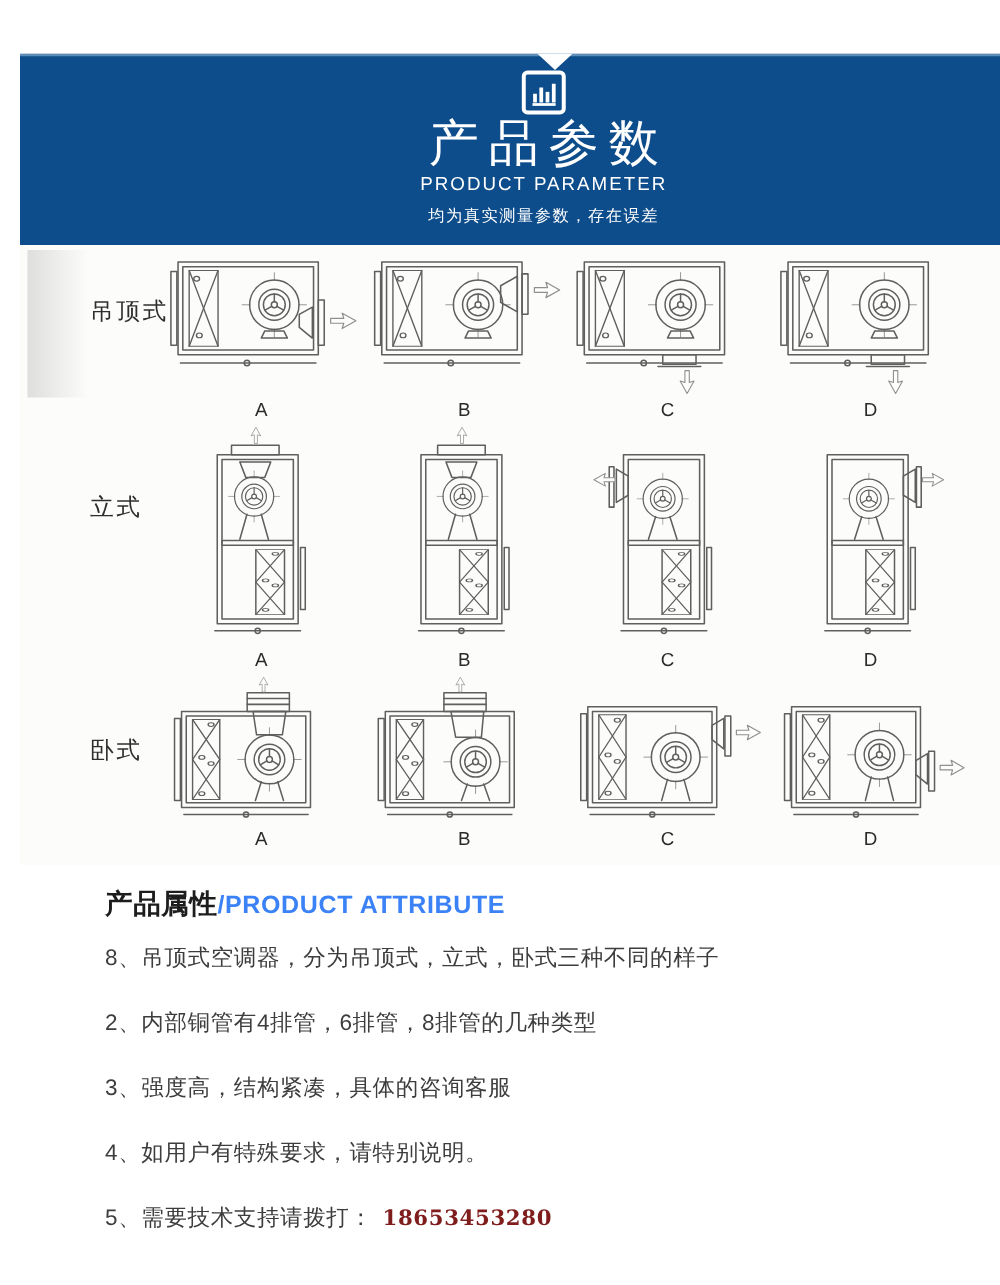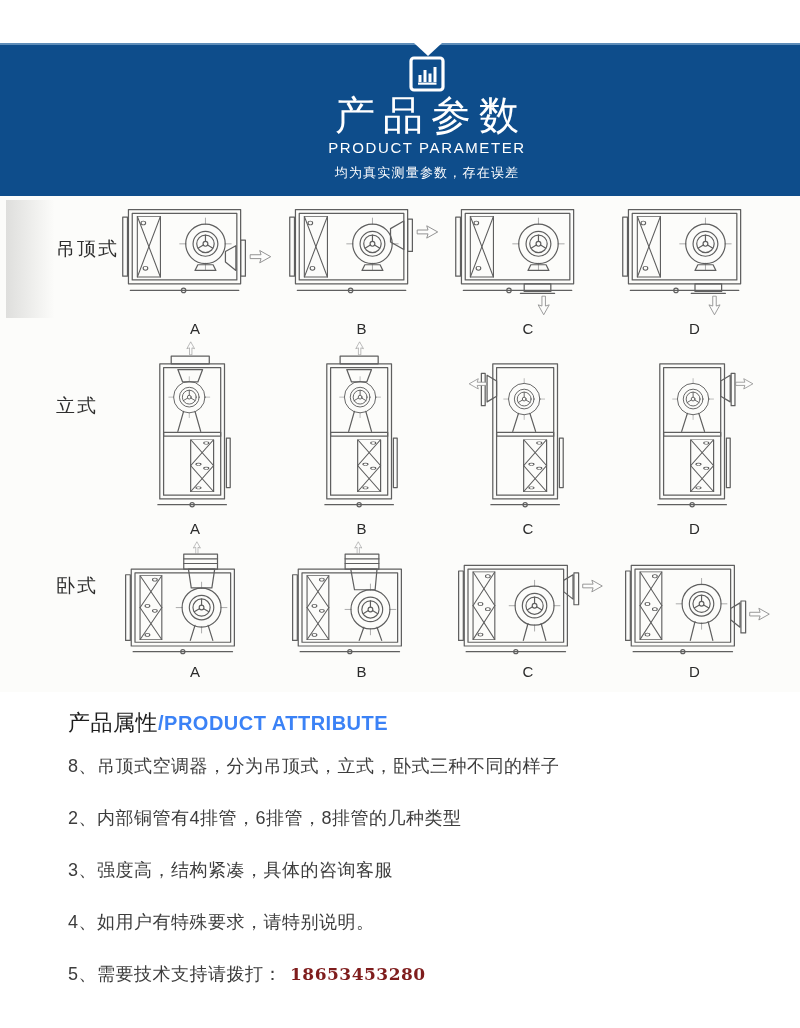--- a/index.html
+++ b/index.html
@@ -1,21 +1,21 @@
 <!DOCTYPE html>
 <html><head>
 <meta charset="utf-8">
 <style>
   * { margin:0; padding:0; box-sizing:border-box; }
   html,body { background:#fff; }
   body {
     width:800px; height:1028px; overflow:hidden;
     font-family:"Liberation Sans", sans-serif; color:#3f3f3f;
   }
-  .page { width:800px; height:1028px; position:relative; background:#fff; }
+  .page { width:800px; height:1028px; position:relative; background:#fff;padding-left:16px; }
 
   
   .top-strip { height:43px; background:#ffffff; }
   .hero {
     height:153px; background:#0e4d8b; position:relative;
     text-align:center; color:#fff;
     box-shadow: inset 0 2px 0 rgba(160,195,224,.55);
   }
   .notch {
     position:absolute; top:0; left:414px; width:0; height:0;
@@ -41,33 +41,33 @@
     background:linear-gradient(90deg,#d9d9d7 0%, rgba(252,252,250,0) 90%);
     opacity:.85; pointer-events:none;
   }
   .drow { display:flex; align-items:flex-start; margin-bottom:4px; }
   .rlabel {
     width:82px; flex:0 0 82px; font-size:19px; color:#2e2e2e;
     letter-spacing:2px; padding-left:26px; white-space:nowrap;
   }
   .drow-1 .rlabel { margin-top:34px; }
   .drow-2 .rlabel { margin-top:52px; }
-  .drow-3 .rlabel { margin-top:32px; }
+  .drow-3 .rlabel { margin-top:46px; }
   .cell { flex:1; display:flex; flex-direction:column; align-items:center; }
   .cell figcaption { font-size:15px; color:#2b2b2b; margin-top:2px; letter-spacing:.5px; }
 
   svg.dg { stroke:#5f5f5f; stroke-width:1.3; fill:none;
            stroke-linejoin:round; stroke-linecap:round; }
   .thin { stroke:#8f8f8f; stroke-width:.8; }
   .arrfill { fill:#fdfdfc; stroke:#8f8f8f; stroke-width:1.1; }
 
   
   .attrs { padding:16px 40px 0 68px; background:#fff; }
   .attrs h2 { font-size:22px; margin-bottom:16px; color:#1d1d1d; letter-spacing:.5px; }
-  .attrs h2 .cn { font-weight:400; }
+  .attrs h2 .cn { font-weight:700; }
   .attrs h2 .en { font-weight:600; font-size:20px; color:#3b82f6; }
   .attr-item { font-size:18px; color:#3d3d3d; margin-bottom:28px; letter-spacing:.5px; }
   .phone {
     font-family:"DejaVu Serif", serif; font-weight:700; font-size:17px;
     color:#7f1d1d; margin-left:8px; letter-spacing:.5px;
   }
 </style>
 </head>
 <body>
 

